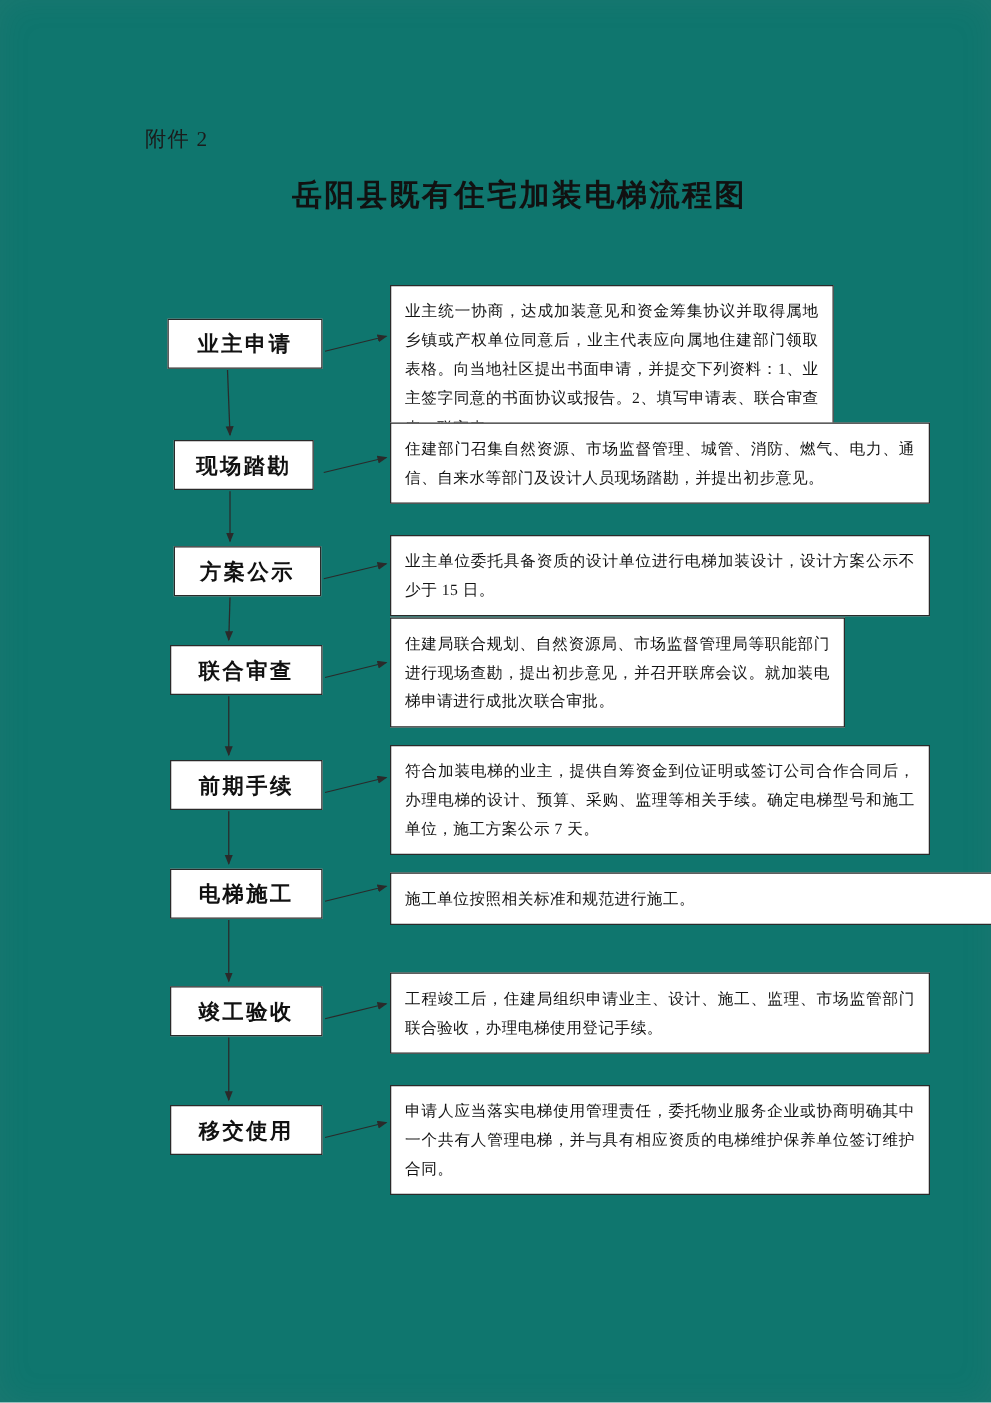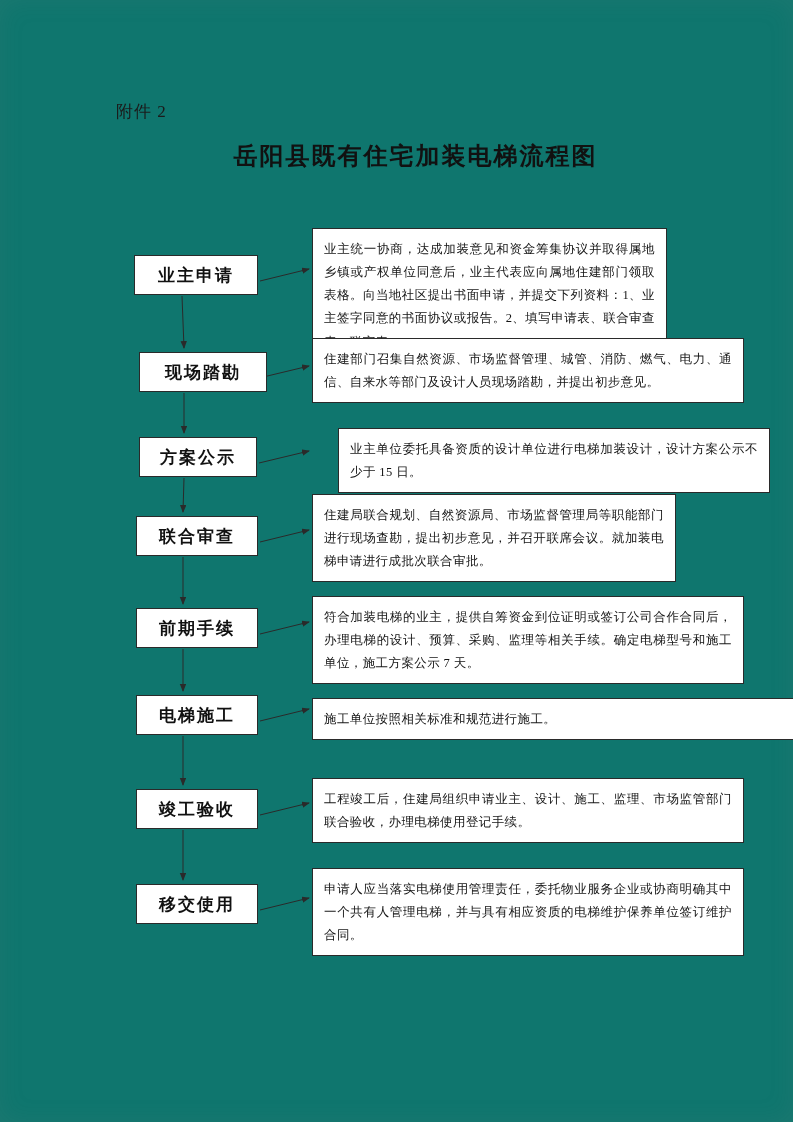--- a/index.html
+++ b/index.html
@@ -125,24 +125,24 @@
         <line x1="260" y1="634" x2="309" y2="622" stroke="#2a2a2a" stroke-width="1" marker-end="url(#arrow)"></line>
         <line x1="183" y1="649" x2="183" y2="691" stroke="#2a2a2a" stroke-width="1" marker-end="url(#arrow)"></line>
         <line x1="260" y1="721" x2="309" y2="709" stroke="#2a2a2a" stroke-width="1" marker-end="url(#arrow)"></line>
         <line x1="183" y1="736" x2="183" y2="785" stroke="#2a2a2a" stroke-width="1" marker-end="url(#arrow)"></line>
         <line x1="260" y1="815" x2="309" y2="803" stroke="#2a2a2a" stroke-width="1" marker-end="url(#arrow)"></line>
         <line x1="183" y1="830" x2="183" y2="880" stroke="#2a2a2a" stroke-width="1" marker-end="url(#arrow)"></line>
         <line x1="260" y1="910" x2="309" y2="898" stroke="#2a2a2a" stroke-width="1" marker-end="url(#arrow)"></line>
       </svg>
   <div class="stage-box" style="left: 134px; top: 255px; width: 124px; height: 40px;">业主申请</div>
       <div class="desc-box" style="left: 312px; top: 228px; width: 355px; min-height: 96px;">业主统一协商，达成加装意见和资金筹集协议并取得属地乡镇或产权单位同意后，业主代表应向属地住建部门领取表格。向当地社区提出书面申请，并提交下列资料：1、业主签字同意的书面协议或报告。2、填写申请表、联合审查表、联审表。</div>
-      <div class="stage-box" style="left: 139px; top: 352px; width: 128px; height: 40px;">现场踏勘</div>
+      <div class="stage-box" style="left: 139px; top: 352px; width: 112px; height: 40px;">现场踏勘</div>
       <div class="desc-box" style="left: 312px; top: 338px; width: 432px; min-height: 62px;">住建部门召集自然资源、市场监督管理、城管、消防、燃气、电力、通信、自来水等部门及设计人员现场踏勘，并提出初步意见。</div>
       <div class="stage-box" style="left: 139px; top: 437px; width: 118px; height: 40px;">方案公示</div>
-      <div class="desc-box" style="left: 312px; top: 428px; width: 432px; min-height: 50px; margin-left: 26px;">业主单位委托具备资质的设计单位进行电梯加装设计，设计方案公示不少于 15 日。</div>
+      <div class="desc-box" style="left: 312px; top: 428px; width: 432px; min-height: 50px;">业主单位委托具备资质的设计单位进行电梯加装设计，设计方案公示不少于 15 日。</div>
       <div class="stage-box" style="left: 136px; top: 516px; width: 122px; height: 40px;">联合审查</div>
       <div class="desc-box" style="left: 312px; top: 494px; width: 364px; min-height: 78px;">住建局联合规划、自然资源局、市场监督管理局等职能部门进行现场查勘，提出初步意见，并召开联席会议。就加装电梯申请进行成批次联合审批。</div>
       <div class="stage-box" style="left: 136px; top: 608px; width: 122px; height: 40px;">前期手续</div>
       <div class="desc-box" style="left: 312px; top: 596px; width: 432px; min-height: 78px;">符合加装电梯的业主，提供自筹资金到位证明或签订公司合作合同后，办理电梯的设计、预算、采购、监理等相关手续。确定电梯型号和施工单位，施工方案公示 7 天。</div>
       <div class="stage-box" style="left: 136px; top: 695px; width: 122px; height: 40px;">电梯施工</div>
       <div class="desc-box" style="left: 312px; top: 698px; width: 520px; min-height: 32px;">施工单位按照相关标准和规范进行施工。</div>
       <div class="stage-box" style="left: 136px; top: 789px; width: 122px; height: 40px;">竣工验收</div>
       <div class="desc-box" style="left: 312px; top: 778px; width: 432px; min-height: 56px;">工程竣工后，住建局组织申请业主、设计、施工、监理、市场监管部门联合验收，办理电梯使用登记手续。</div>
       <div class="stage-box" style="left: 136px; top: 884px; width: 122px; height: 40px;">移交使用</div>
       <div class="desc-box" style="left: 312px; top: 868px; width: 432px; min-height: 76px;">申请人应当落实电梯使用管理责任，委托物业服务企业或协商明确其中一个共有人管理电梯，并与具有相应资质的电梯维护保养单位签订维护合同。</div>

